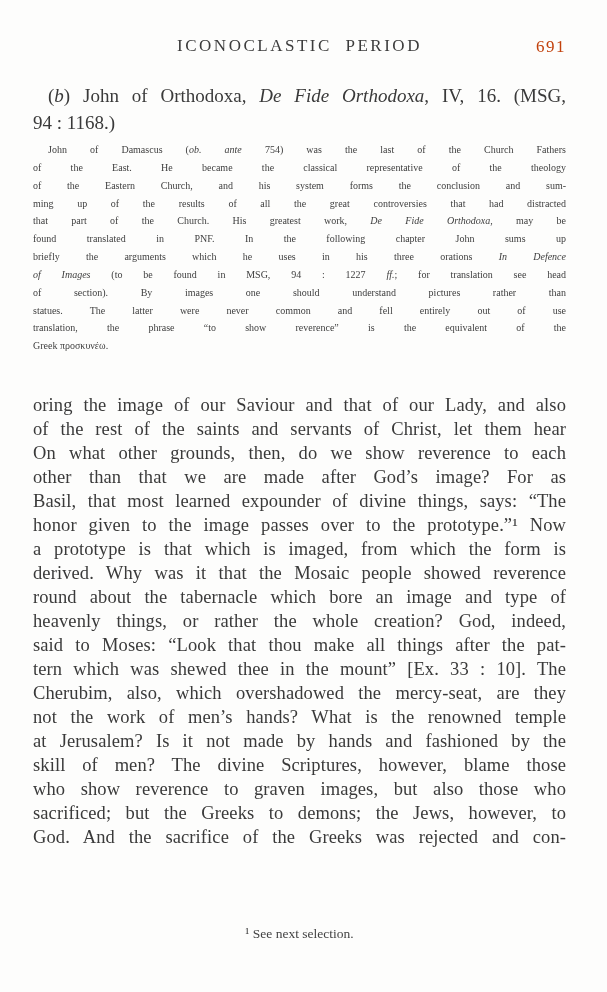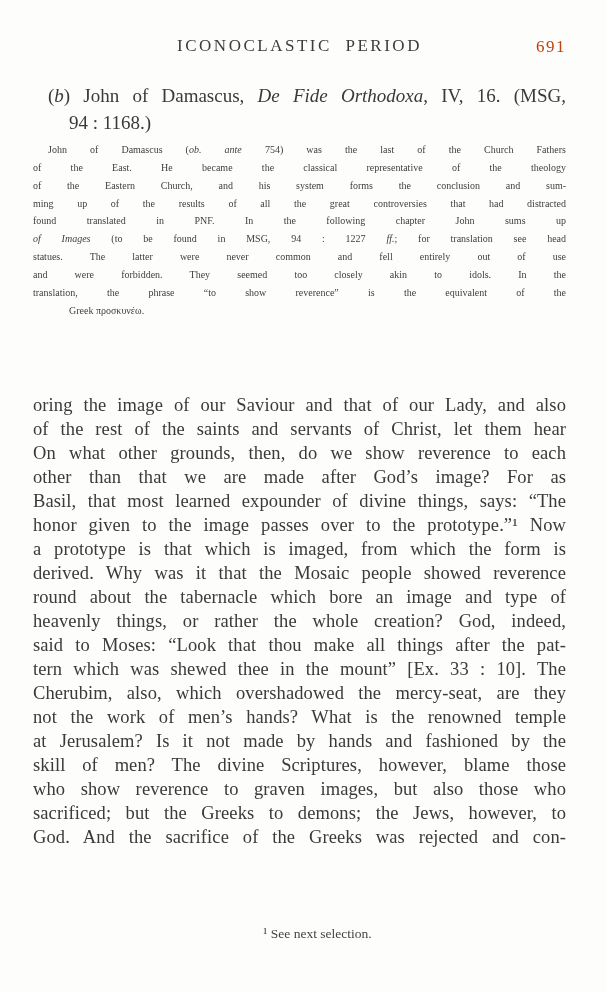--- a/index.html
+++ b/index.html
@@ -35,50 +35,52 @@
   .section-heading { top: 82px;  font-size: 19px;   line-height: 27px; }
   .intro-note      { top: 141px; font-size: 10px; line-height: 17.85px; color: #404040; }
   .body-paragraph  { top: 393px; font-size: 18.5px; line-height: 24px; letter-spacing: 0.1px; }
   .footnote        { top: 926px; font-size: 13.5px; color: #434343; }
 
   .tline {
     text-align: justify;
     text-align-last: justify;
     text-justify: inter-word;
   }
-  .tline.tend { text-align-last: left; margin-left: 36px; }
+  .tline.tend { text-align-last: left; }
   .tline.tind { text-indent: 15px; }
   .footnote .tline { text-align: center; text-align-last: center; }
   .it { font-style: italic; }
 </style>
 </head>
 <body>
 
 <div class="page">
   <div class="column">
 
     <div class="running-header">
       <div class="rh-title">ICONOCLASTIC PERIOD</div>
       <div class="rh-page-number">691</div>
     </div>
 
     <div class="text-block section-heading">
-        <div class="tline tind"><span>(</span><span class="it">b</span><span>)  John of Damascus, </span><span class="it">De Fide Orthodoxa</span><span>, IV, 16. (MSG,</span></div>
+        <div class="tline tind"><span>(</span><span class="it">b</span><span>)  John of Orthodoxa, </span><span class="it">De Fide Orthodoxa</span><span>, IV, 16. (MSG,</span></div>
         <div class="tline tend"><span>94 : 1168.)</span></div>
       </div>
 
     <div class="text-block intro-note">
         <div class="tline tind"><span>John of Damascus (</span><span class="it">ob. ante</span><span> 754) was the last of the Church Fathers</span></div>
         <div class="tline"><span>of the East. He became the classical representative of the theology</span></div>
         <div class="tline"><span>of the Eastern Church, and his system forms the conclusion and sum-</span></div>
         <div class="tline"><span>ming up of the results of all the great controversies that had distracted</span></div>
+        <div class="tline"><span>that part of the Church. His greatest work, </span><span class="it">De Fide Orthodoxa</span><span>, may be</span></div>
         <div class="tline"><span>found translated in PNF. In the following chapter John sums up</span></div>
+        <div class="tline"><span>briefly the arguments which he uses in his three orations </span><span class="it">In Defence</span></div>
         <div class="tline"><span class="it">of Images</span><span> (to be found in MSG, 94 : 1227 </span><span class="it">ff.</span><span>; for translation see head</span></div>
+        <div class="tline"><span>of section). By images one should understand pictures rather than</span></div>
         <div class="tline"><span>statues. The latter were never common and fell entirely out of use</span></div>
-        <div class="tline"><span>and were forbidden. They seemed too closely akin to idols. In the</span></div>
         <div class="tline"><span>translation, the phrase “to show reverence” is the equivalent of the</span></div>
         <div class="tline tend"><span>Greek προσκυνέω.</span></div>
       </div>
 
     <div class="text-block body-paragraph">
         <div class="tline"><span>oring the image of our Saviour and that of our Lady, and also</span></div>
         <div class="tline"><span>of the rest of the saints and servants of Christ, let them hear</span></div>
         <div class="tline"><span>On what other grounds, then, do we show reverence to each</span></div>
         <div class="tline"><span>other than that we are made after God’s image? For as</span></div>
         <div class="tline"><span>Basil, that most learned expounder of divine things, says: “The</span></div>

